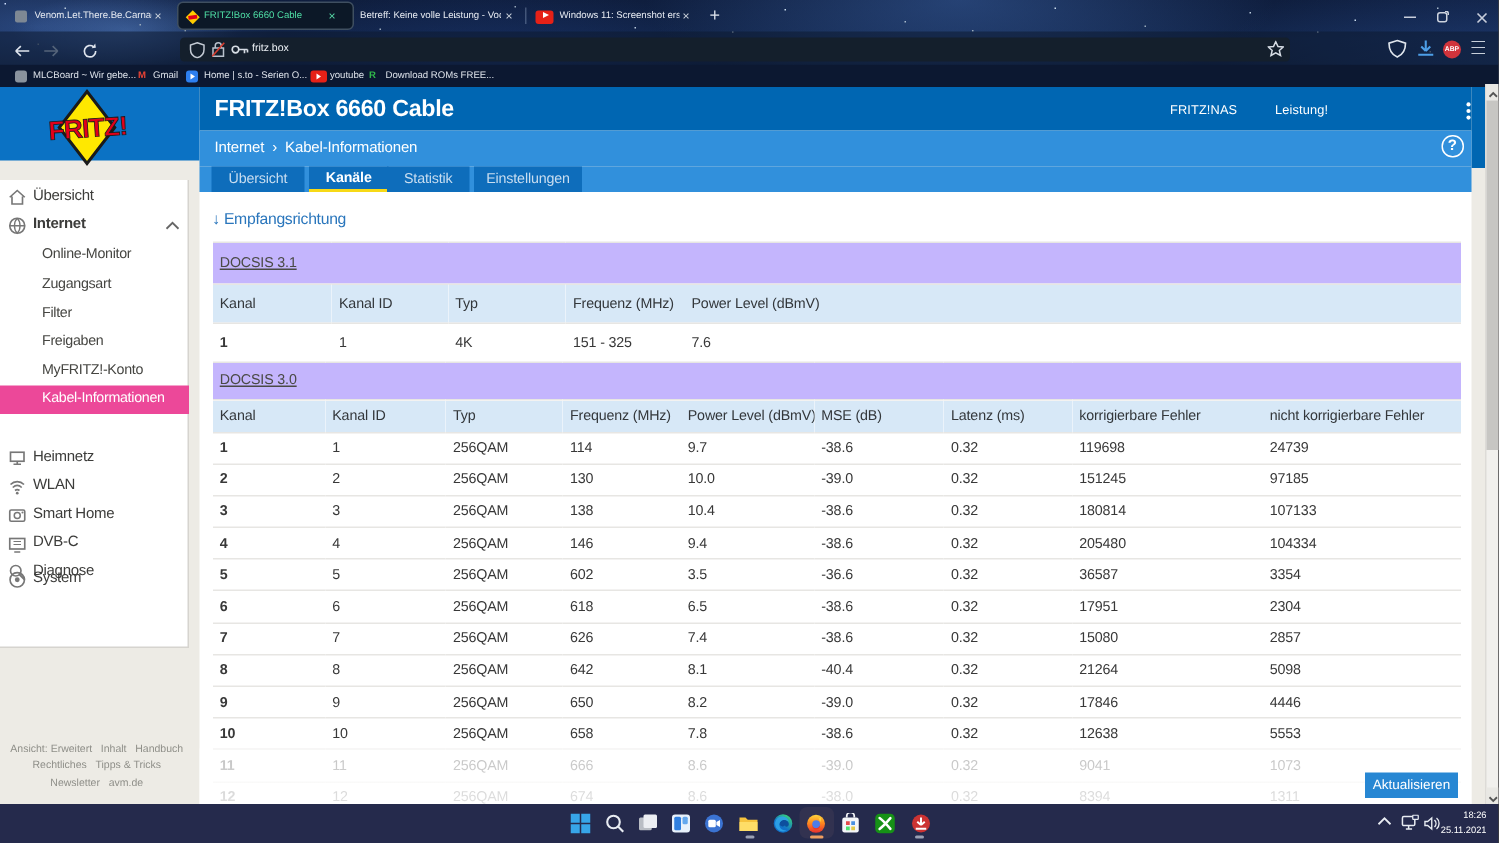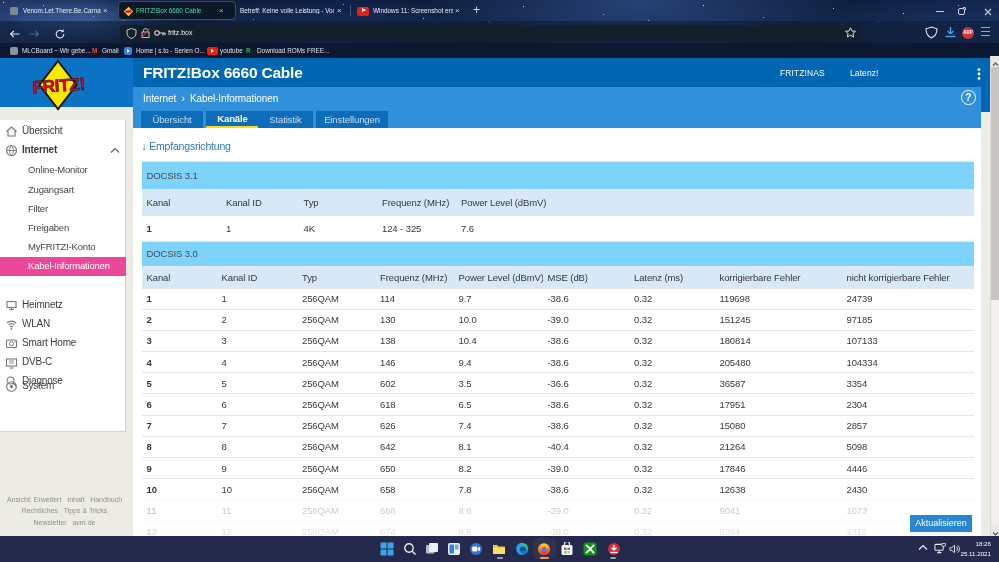--- a/index.html
+++ b/index.html
@@ -52,21 +52,21 @@
 #helpq { position:absolute; left:828px; top:3px; width:14.5px; height:14.5px; border:1.2px solid #fff; border-radius:50%;
   color:#fff; font-size:10px; text-align:center; line-height:14px; font-weight:bold;}
 #tabband { position:absolute; left:133px; top:110.5px; width:848px; height:17.5px; background:#3190dc; }
 .ftab { position:absolute; top:0; height:17px; background:#0e6dbb; color:#c8ddf0; font-size:9.5px; text-align:center; letter-spacing:-0.1px; }
 .ftab.active { color:#fff; font-weight:bold; border-bottom:2.5px solid #f7d917; height:17.5px; }
 #content { position:absolute; left:133px; top:128px; width:848px; height:408px; background:#fff; }
 #emplink { position:absolute; left:8.5px; top:12px; font-size:10.5px; color:#2a76bc; letter-spacing:-0.2px; }
 #tables { position:absolute; left:8.5px; top:33px; width:832px; }
 table { border-collapse:collapse; table-layout:fixed; width:832px; font-size:9.5px; color:#383838; letter-spacing:-0.1px; }
 td { padding:0 0 0 5px; border-top:1px solid #e7e6e3; overflow:hidden; white-space:nowrap; }
-tr.sect td { background:#7dd3fc; color:#4a4a46; }
+tr.sect td { background:#c4b5fd; color:#4a4a46;text-decoration:underline; }
 tr.hdr td { background:#d7e8f7; color:#33373b; }
 tr.data td { background:#fff; }
 tr.data td:first-child { font-weight:bold; }
 #t31 tr.sect td { height:27.5px; }
 #t31 tr.hdr td { height:26px; }
 #t31 tr.data td { height:25.5px; }
 #t30 tr.sect td { height:25.5px; }
 #t30 tr.hdr td { height:21.5px; }
 #t30 tr.data td { height:21.2px; }
 #overlay { position:absolute; left:0px; top:371px; width:848px; height:37px; background:linear-gradient(180deg, rgba(255,255,255,.68), rgba(255,255,255,.85)); }
@@ -185,21 +185,21 @@
 <div id="rightstrip"></div>
 <div id="logoblk">
   <svg class="abs" style="left:26px;top:1px;" width="66" height="52" viewBox="0 0 66 52">
     <polygon points="32,2 50.5,26 32,50 13.5,26" fill="#ffe800" stroke="#1a1a1a" stroke-width="2"></polygon>
     <text x="32.5" y="32.5" text-anchor="middle" font-family="Liberation Sans, sans-serif" font-size="17.5" font-weight="bold" fill="#e2001a" stroke="#1a1a1a" stroke-width="0.55" letter-spacing="-0.5" transform="rotate(-4 32 26)">FRITZ!</text>
   </svg>
 </div>
 <div id="titleband">
   <h1>FRITZ!Box 6660 Cable</h1>
   <div class="nav2" style="left:647px;">FRITZ!NAS</div>
-  <div class="nav2" style="left:717px;">Latenz!</div>
+  <div class="nav2" style="left:717px;">Leistung!</div>
   <svg class="abs" style="left:844px;top:10px;" width="4" height="12" viewBox="0 0 4 12">
       <circle cx="2" cy="1.6" r="1.4" fill="#fff"></circle>
       <circle cx="2" cy="6" r="1.4" fill="#fff"></circle>
       <circle cx="2" cy="10.4" r="1.4" fill="#fff"></circle>
     </svg>
 </div>
 <div id="crumbband">
   <div class="bc">Internet &nbsp;›&nbsp; Kabel-Informationen</div>
   <div id="helpq">?</div>
 </div>
@@ -228,21 +228,21 @@
             <td>Kanal</td>
             <td>Kanal ID</td>
             <td>Typ</td>
             <td>Frequenz (MHz)</td>
             <td>Power Level (dBmV)</td>
           </tr>
       <tr class="data">
             <td>1</td>
             <td>1</td>
             <td>4K</td>
-            <td>124 - 325</td>
+            <td>151 - 325</td>
             <td>7.6</td>
           </tr>
     </tbody>
       </table>
     <table id="t30">
       <colgroup>
           <col style="width:75px">
           <col style="width:80.5px">
           <col style="width:78px">
           <col style="width:78.5px">
@@ -368,21 +368,21 @@
           </tr>
       <tr class="data">
             <td>10</td>
             <td>10</td>
             <td>256QAM</td>
             <td>658</td>
             <td>7.8</td>
             <td>-38.6</td>
             <td>0.32</td>
             <td>12638</td>
-            <td>2430</td>
+            <td>5553</td>
           </tr>
       <tr class="data">
             <td>11</td>
             <td>11</td>
             <td>256QAM</td>
             <td>666</td>
             <td>8.6</td>
             <td>-39.0</td>
             <td>0.32</td>
             <td>9041</td>

